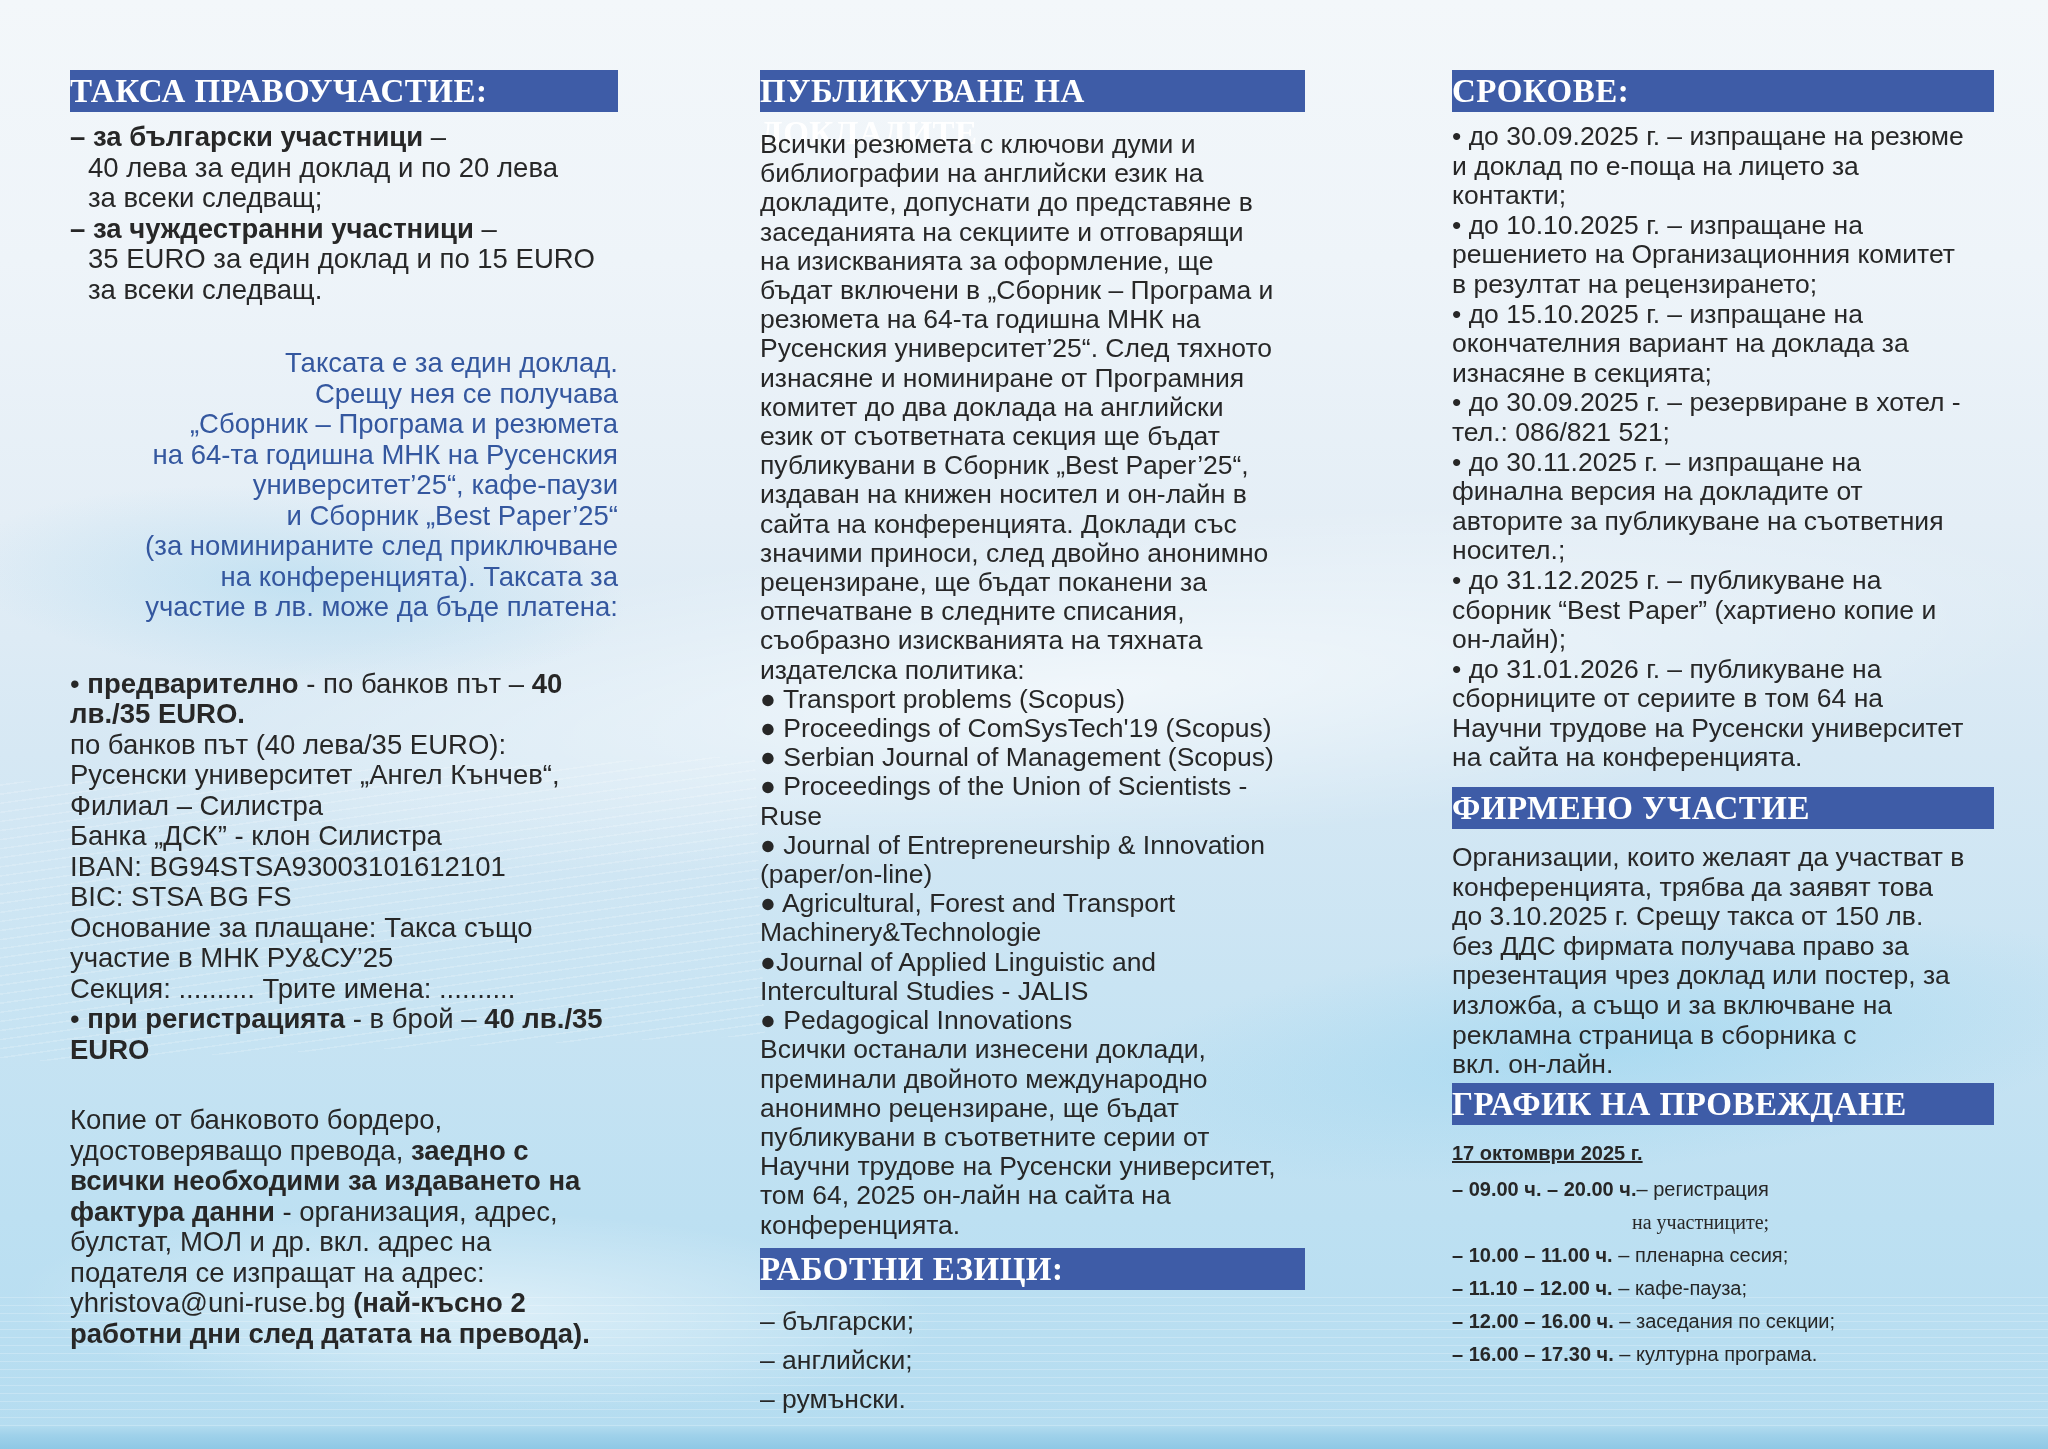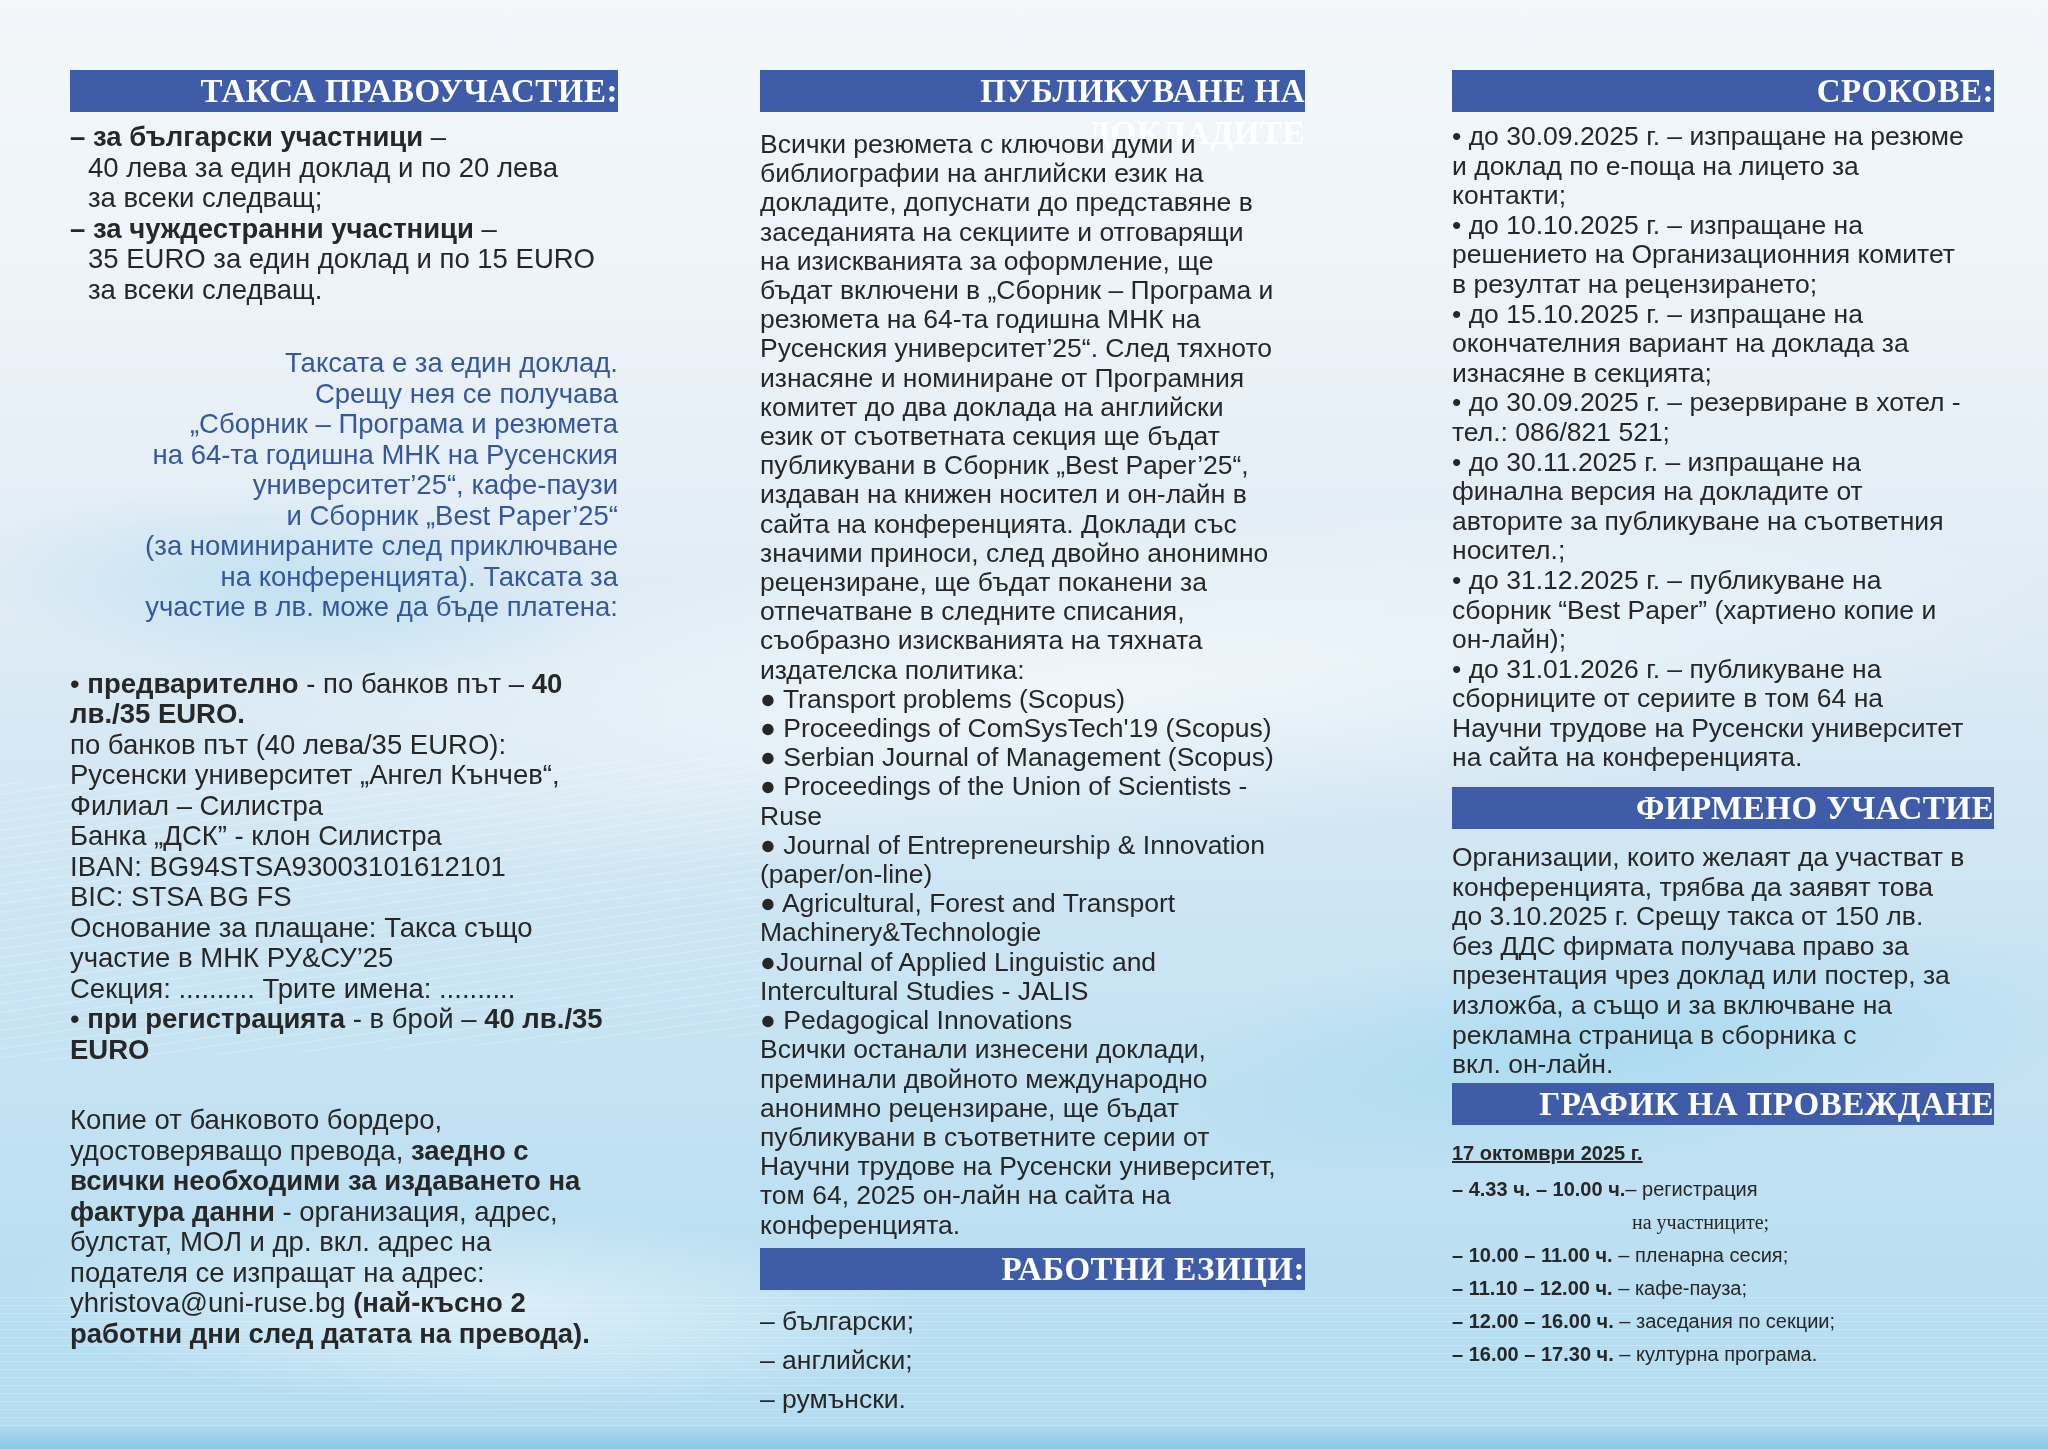--- a/index.html
+++ b/index.html
@@ -43,21 +43,21 @@
   #col2{left:760px;width:545px;}
   #col3{left:1452px;width:542px;}
 
   .bar{
     background:var(--header-bg,#3e5ca7);
     color:var(--header-text,#ffffff);
     font-family:"Liberation Serif","DejaVu Serif",serif;
     font-weight:bold;
     font-size:33px;
     height:42px;line-height:42px;
-    text-align:right;
+    text-align:left;
     letter-spacing:.5px;
     width:100%;
   }
   .p{margin:0;}
   .ln{white-space:nowrap;}
   .b{font-weight:bold;}
   .u{text-decoration:underline;}
   .ind1{padding-left:18px;}
   .ind2{padding-left:180px;font-family:Liberation Serif, serif;}
 
@@ -239,21 +239,21 @@
         <div class="ln"><span>презентация чрез доклад или постер, за</span></div>
         <div class="ln"><span>изложба, а също и за включване на</span></div>
         <div class="ln"><span>рекламна страница в сборника с</span></div>
         <div class="ln"><span>вкл. он-лайн.</span></div>
       </div>
     <div class="bar bar3">
       <span>ГРАФИК НА ПРОВЕЖДАНЕ</span>
     </div>
     <div class="p sch">
         <div class="ln date"><span class="b u">17 октомври 2025 г.</span></div>
-        <div class="ln"><span class="b">– 4.33 ч. – 10.00 ч.</span><span>– регистрация</span></div>
+        <div class="ln"><span class="b">– 09.00 ч. – 20.00 ч.</span><span>– регистрация</span></div>
         <div class="ln ind2"><span>на участниците;</span></div>
         <div class="ln"><span class="b">– 10.00 – 11.00 ч. </span><span>– пленарна сесия;</span></div>
         <div class="ln"><span class="b">– 11.10 – 12.00 ч. </span><span>– кафе-пауза;</span></div>
         <div class="ln"><span class="b">– 12.00 – 16.00 ч. </span><span>– заседания по секции;</span></div>
         <div class="ln"><span class="b">– 16.00 – 17.30 ч. </span><span>– културна програма.</span></div>
       </div>
   </div>
 
 </div>
 

